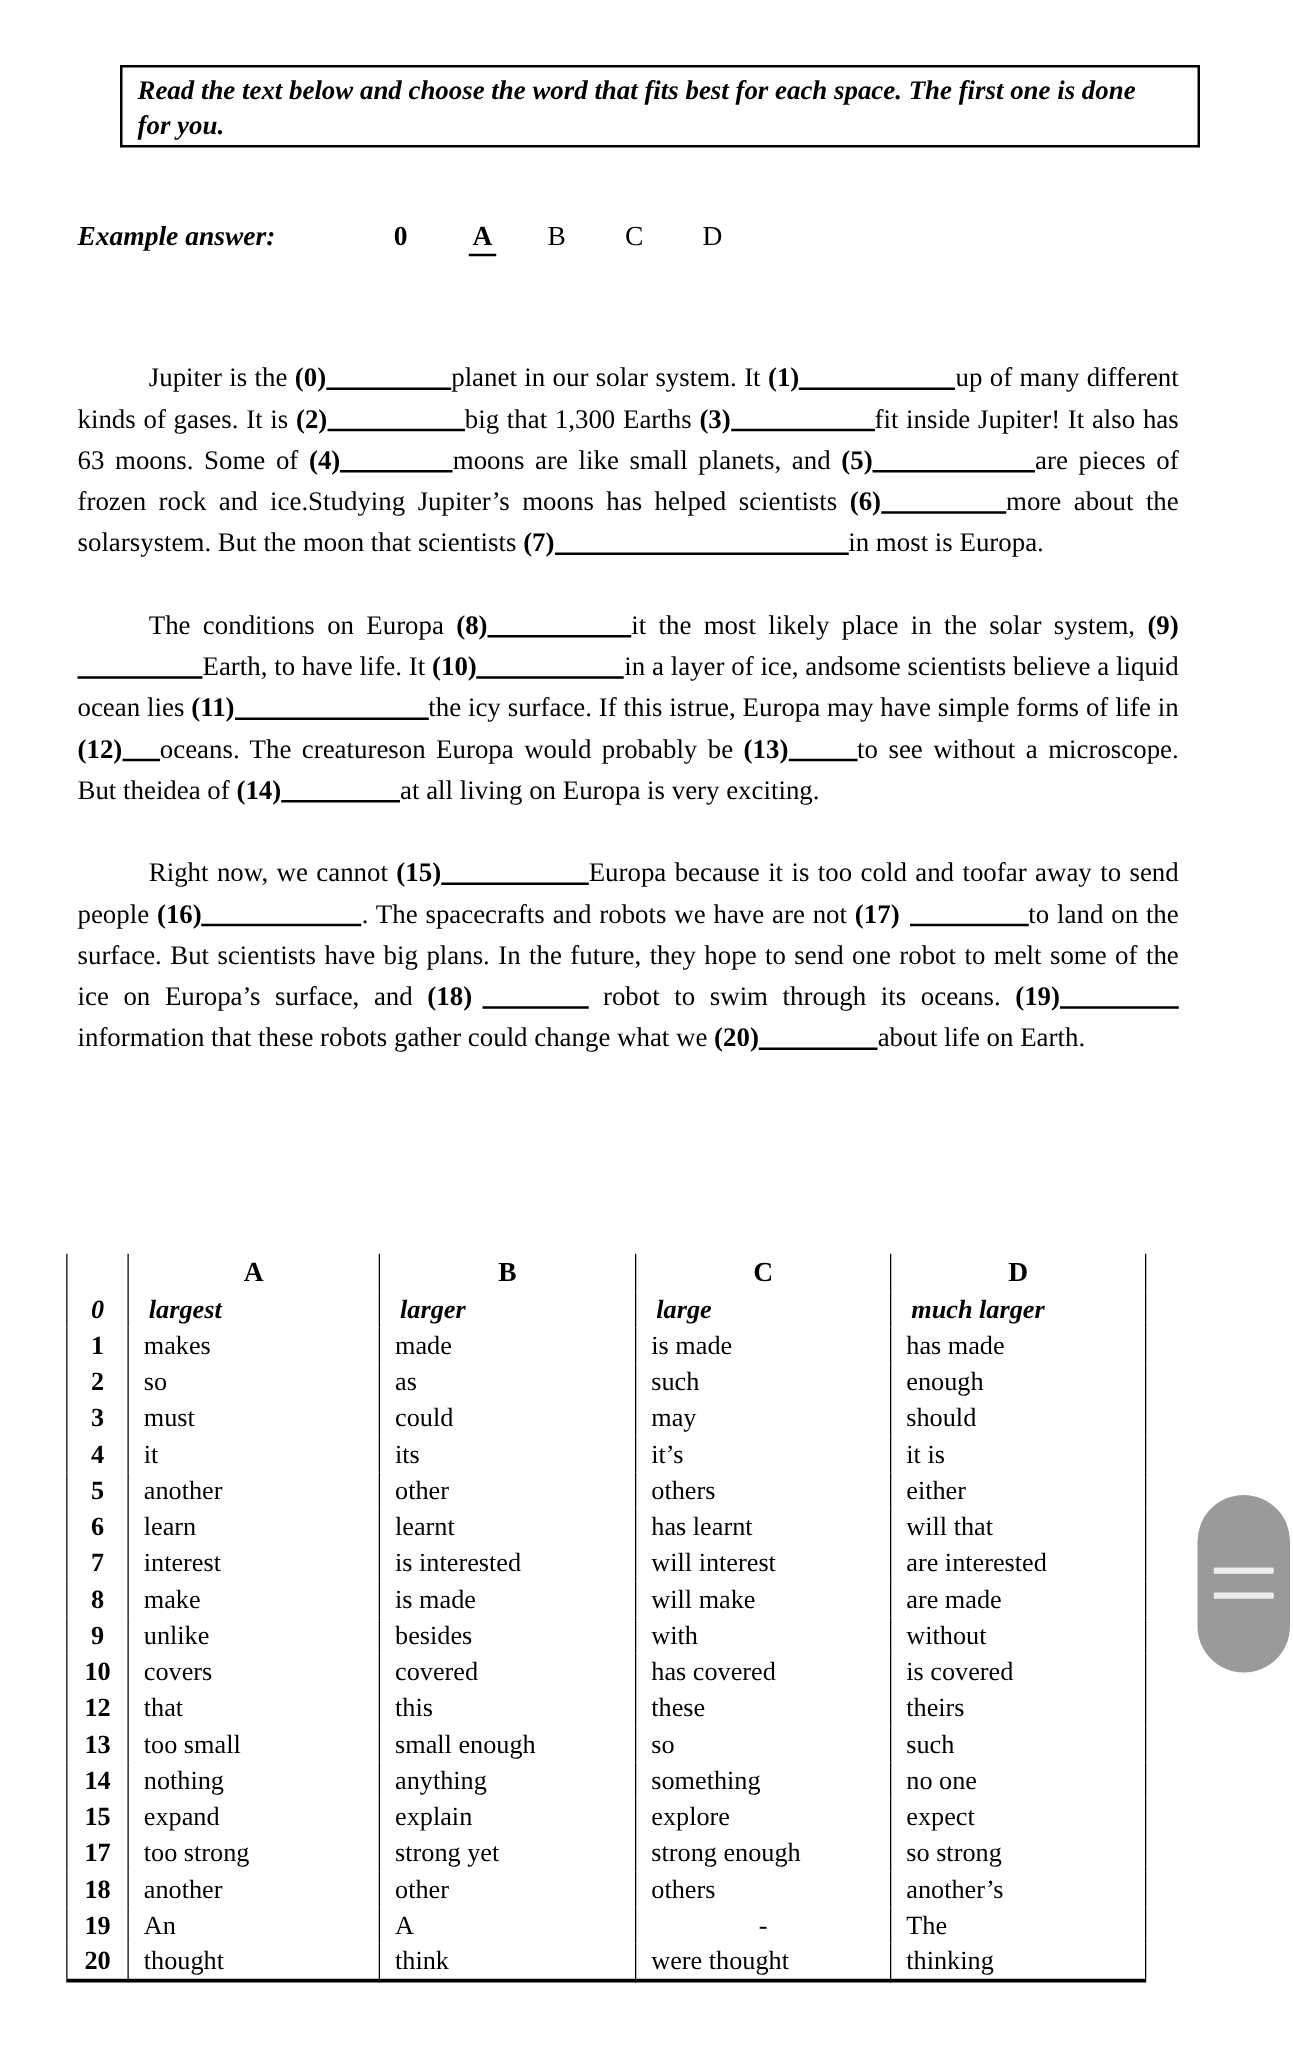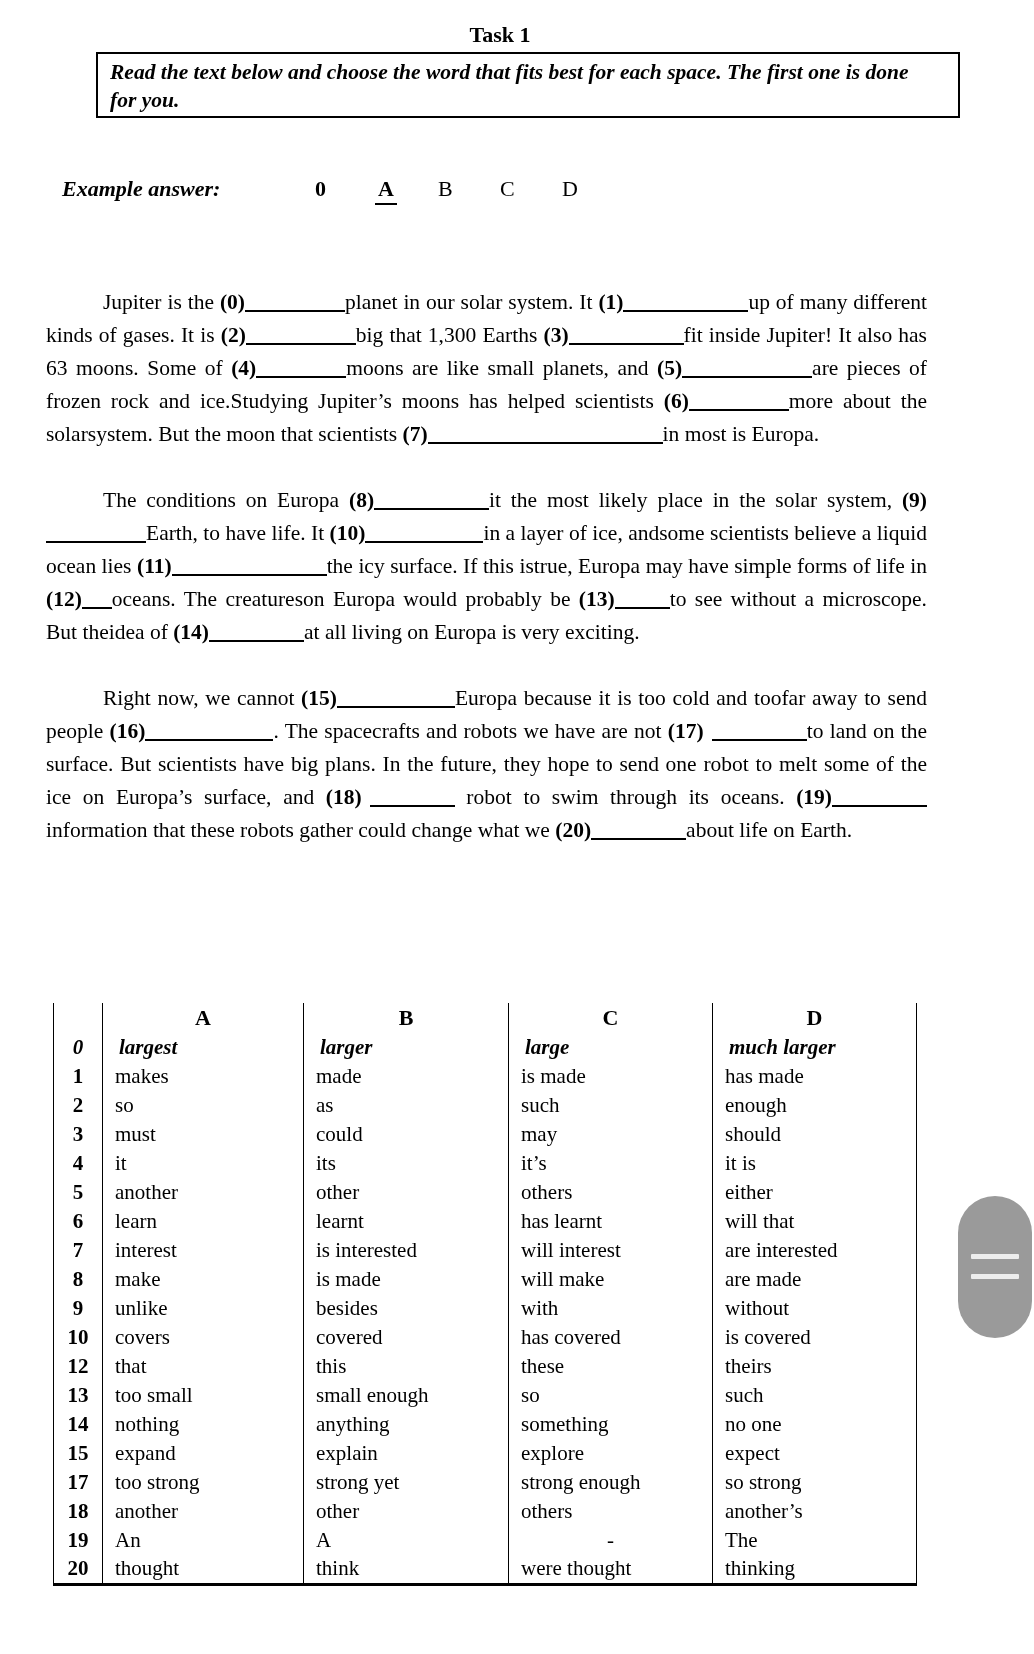--- a/index.html
+++ b/index.html
@@ -16,21 +16,21 @@
 
   .example-row { position:absolute; left:62px; top:176px; width:640px; height:34px; font-size:22px; }
   .ex-label  { position:absolute; left:0; top:0; font-weight:bold; font-style:italic; }
   .ex-num    { position:absolute; left:253px; top:0; font-weight:bold; }
   .ex-choice { position:absolute; top:0; }
   .ex-choice.answer { font-weight:bold; border-bottom:2.5px solid #000; padding:0 3px 1px 3px; }
 
   .passage-title { position:absolute; left:62px; top:232px; width:881px; text-align:center;
                    font-weight:bold; font-size:22px; }
 
-  .passage { position:absolute; left:46px; top:286px; width:881px;
+  .passage { position:absolute; left:62px; top:286px; width:881px;
              font-size:21.5px; line-height:33px; text-align:justify; }
   .passage p { margin:0 0 33px 0; text-indent:57px; }
   .passage b.qnum { font-weight:bold; }
   .blank { display:inline-block; border-bottom:2px solid #000; height:14px;
            position:relative; top:3px; }
   .blank.gap { margin-left:8px; }
 
   table.options { position:absolute; left:53px; top:1003px; border-collapse:collapse;
                   table-layout:fixed; width:863px; border-bottom:3px solid #000;
                   font-size:21px; }
@@ -54,21 +54,20 @@
                    border-radius:37px; cursor:pointer; }
   .scroll-handle .bar { position:absolute; left:13px; width:48px; height:5px; border-radius:1px; }
   .scroll-handle .bar.b1 { top:58px; }
   .scroll-handle .bar.b2 { top:78px; }
 </style>
 </head>
 <body>
 
 <div class="page">
 
-  <div class="task-title">Task 1</div>
 
   <div class="instruction-box">
     <span>Read the text below and choose the word that fits best for each space. The first one is done for you.</span>
   </div>
 
   <div class="example-row">
     <span class="ex-label">Example answer:</span>
     <span class="ex-num">0</span>
     <span id="ex-choices"><span class="ex-choice answer" style="left: 313px;">A</span><span class="ex-choice" style="left: 376px;">B</span><span class="ex-choice" style="left: 438px;">C</span><span class="ex-choice" style="left: 500px;">D</span></span>
   </div>

